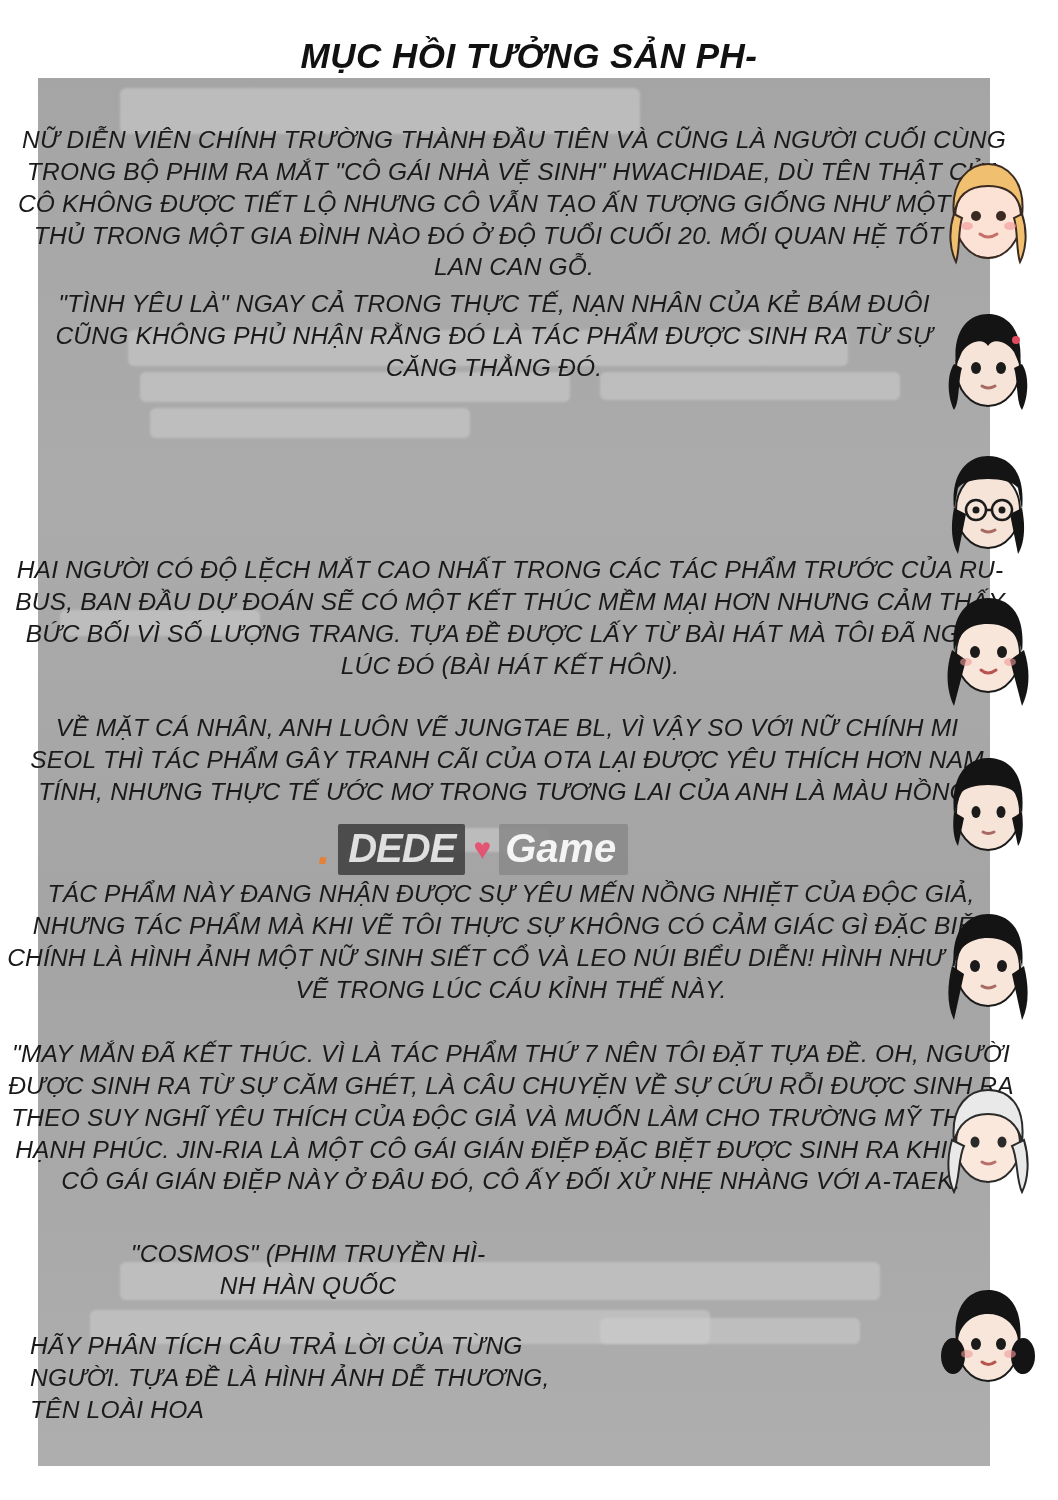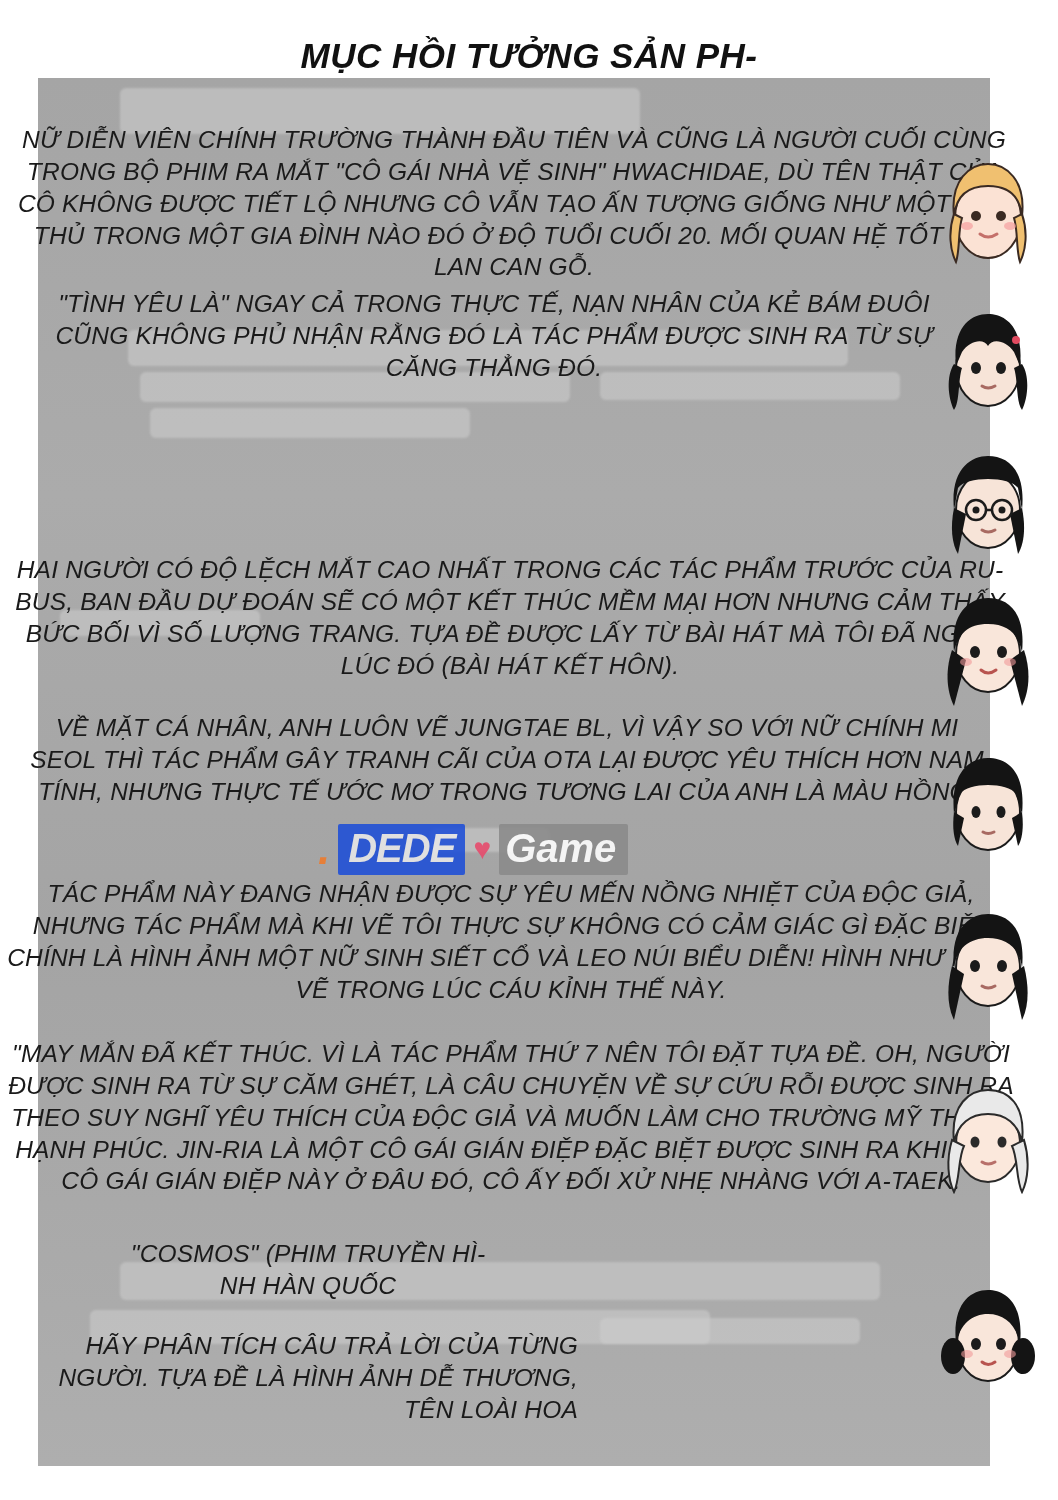--- a/index.html
+++ b/index.html
@@ -66,21 +66,21 @@
     left: 318px;
     top: 818px;
     width: 420px;
     height: 62px;
     display: flex;
     align-items: center;
     gap: 6px;
     opacity: .88;
   }
   .wm-dede {
-    background: #1d4ed8;
+    background: #404040;
     color: #e8e8e8;
     font-size: 40px;
     font-weight: bold;
     padding: 2px 10px 4px 10px;
     letter-spacing: -1px;
     border-radius: 2px;
     display: flex;
     align-items: center;
   }
   .wm-dot {
@@ -144,21 +144,21 @@
 
   <div class="para" style="left:22px;top:712px;width:970px;">VỀ MẶT CÁ NHÂN, ANH LUÔN VẼ JUNGTAE BL, VÌ VẬY SO VỚI NỮ CHÍNH MI SEOL THÌ TÁC PHẨM GÂY TRANH CÃI CỦA OTA LẠI ĐƯỢC YÊU THÍCH HƠN NAM TÍNH, NHƯNG THỰC TẾ ƯỚC MƠ TRONG TƯƠNG LAI CỦA ANH LÀ MÀU HỒNG.</div>
 
   <div class="para" style="left:4px;top:878px;width:1014px;">TÁC PHẨM NÀY ĐANG NHẬN ĐƯỢC SỰ YÊU MẾN NỒNG NHIỆT CỦA ĐỘC GIẢ, NHƯNG TÁC PHẨM MÀ KHI VẼ TÔI THỰC SỰ KHÔNG CÓ CẢM GIÁC GÌ ĐẶC BIỆT CHÍNH LÀ HÌNH ẢNH MỘT NỮ SINH SIẾT CỔ VÀ LEO NÚI BIỂU DIỄN! HÌNH NHƯ MÌNH VẼ TRONG LÚC CÁU KỈNH THẾ NÀY.</div>
 
   <div class="para" style="left:4px;top:1038px;width:1014px;">"MAY MẮN ĐÃ KẾT THÚC. VÌ LÀ TÁC PHẨM THỨ 7 NÊN TÔI ĐẶT TỰA ĐỀ. OH, NGƯỜI ĐƯỢC SINH RA TỪ SỰ CĂM GHÉT, LÀ CÂU CHUYỆN VỀ SỰ CỨU RỖI ĐƯỢC SINH RA THEO SUY NGHĨ YÊU THÍCH CỦA ĐỘC GIẢ VÀ MUỐN LÀM CHO TRƯỜNG MỸ THUẬT HẠNH PHÚC. JIN-RIA LÀ MỘT CÔ GÁI GIÁN ĐIỆP ĐẶC BIỆT ĐƯỢC SINH RA KHI GẶP CÔ GÁI GIÁN ĐIỆP NÀY Ở ĐÂU ĐÓ, CÔ ẤY ĐỐI XỬ NHẸ NHÀNG VỚI A-TAEK.</div>
 
   <div class="para left" style="left:28px;top:1238px;width:560px;white-space:pre-line;text-align:center;">"COSMOS" (PHIM TRUYỀN HÌ-
 NH HÀN QUỐC</div>
 
-  <div class="para left" style="left:18px;top:1330px;width:560px;text-align:right;">HÃY PHÂN TÍCH CÂU TRẢ LỜI CỦA TỪNG NGƯỜI. TỰA ĐỀ LÀ HÌNH ẢNH DỄ THƯƠNG, TÊN LOÀI HOA</div>
+  <div class="para left" style="left:30px;top:1330px;width:560px;text-align:left;">HÃY PHÂN TÍCH CÂU TRẢ LỜI CỦA TỪNG NGƯỜI. TỰA ĐỀ LÀ HÌNH ẢNH DỄ THƯƠNG, TÊN LOÀI HOA</div>
 
   <div class="watermark">
     <span class="wm-dot">.</span>
     <span class="wm-dede">DEDE</span>
     <span class="wm-heart">♥</span>
     <span class="wm-game">Game</span>
   </div>
 
   <div class="avatar" style="left:940px;top:158px;">
     <svg width="96" height="112" viewBox="0 0 96 112" xmlns="http://www.w3.org/2000/svg">

